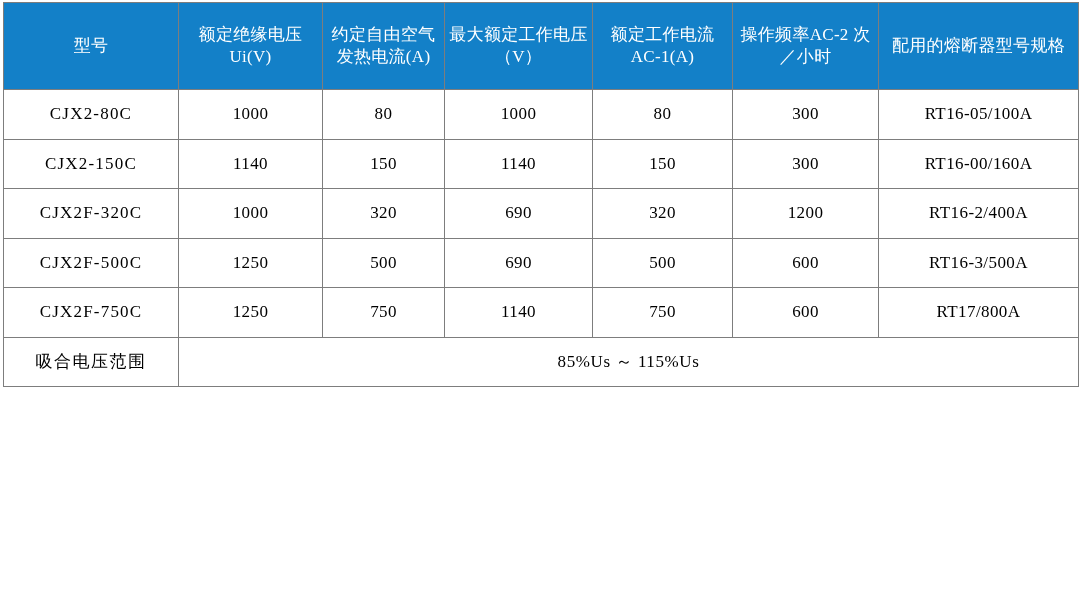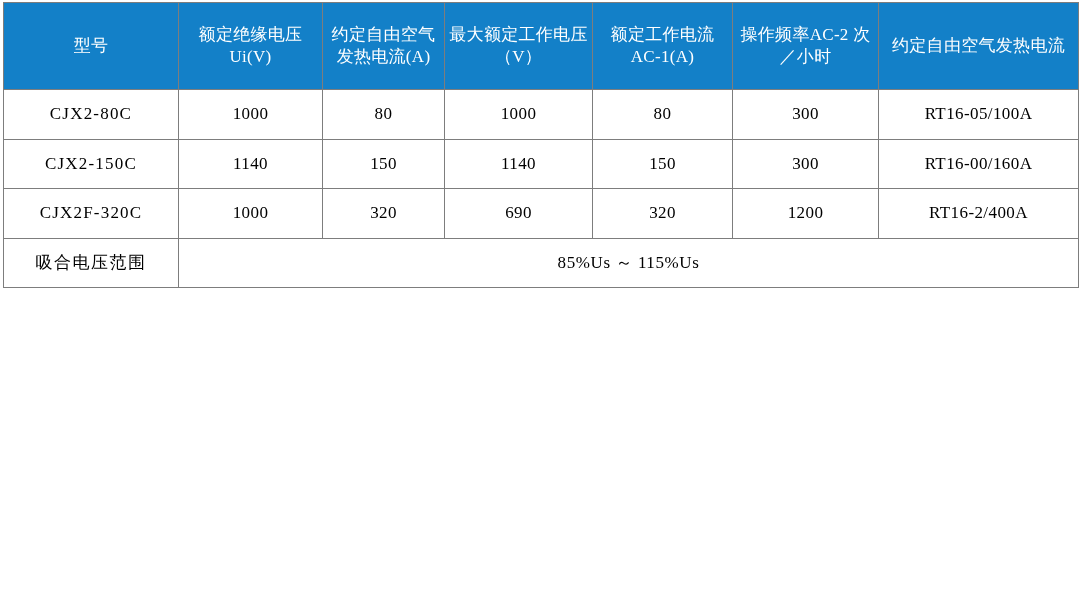--- a/index.html
+++ b/index.html
@@ -81,21 +81,21 @@
         <col class="c6">
     </colgroup>
     <thead>
       <tr>
         <th>型号</th>
         <th>额定绝缘电压 Ui(V)</th>
         <th>约定自由空气发热电流(A)</th>
         <th>最大额定工作电压（V）</th>
         <th>额定工作电流 AC-1(A)</th>
         <th>操作频率AC-2 次／小时</th>
-        <th>约定自由空气发热电流</th>
+        <th>配用的熔断器型号规格</th>
       </tr>
     </thead>
     <tbody>
       <tr>
         <td class="model">CJX2-80C</td>
         <td>1000</td>
         <td>80</td>
         <td>1000</td>
         <td>80</td>
         <td>300</td>
@@ -113,19 +113,37 @@
       <tr>
         <td class="model">CJX2F-320C</td>
         <td>1000</td>
         <td>320</td>
         <td>690</td>
         <td>320</td>
         <td>1200</td>
         <td>RT16-2/400A</td>
       </tr>
       <tr>
+        <td class="model">CJX2F-500C</td>
+        <td>1250</td>
+        <td>500</td>
+        <td>690</td>
+        <td>500</td>
+        <td>600</td>
+        <td>RT16-3/500A</td>
+      </tr>
+      <tr>
+        <td class="model">CJX2F-750C</td>
+        <td>1250</td>
+        <td>750</td>
+        <td>1140</td>
+        <td>750</td>
+        <td>600</td>
+        <td>RT17/800A</td>
+      </tr>
+      <tr>
         <td class="rowlabel">吸合电压范围</td>
         <td class="wide" colspan="6">85%Us ～ 115%Us</td>
       </tr>
 
     </tbody>
   </table>
 </div>
 
 </body></html>

